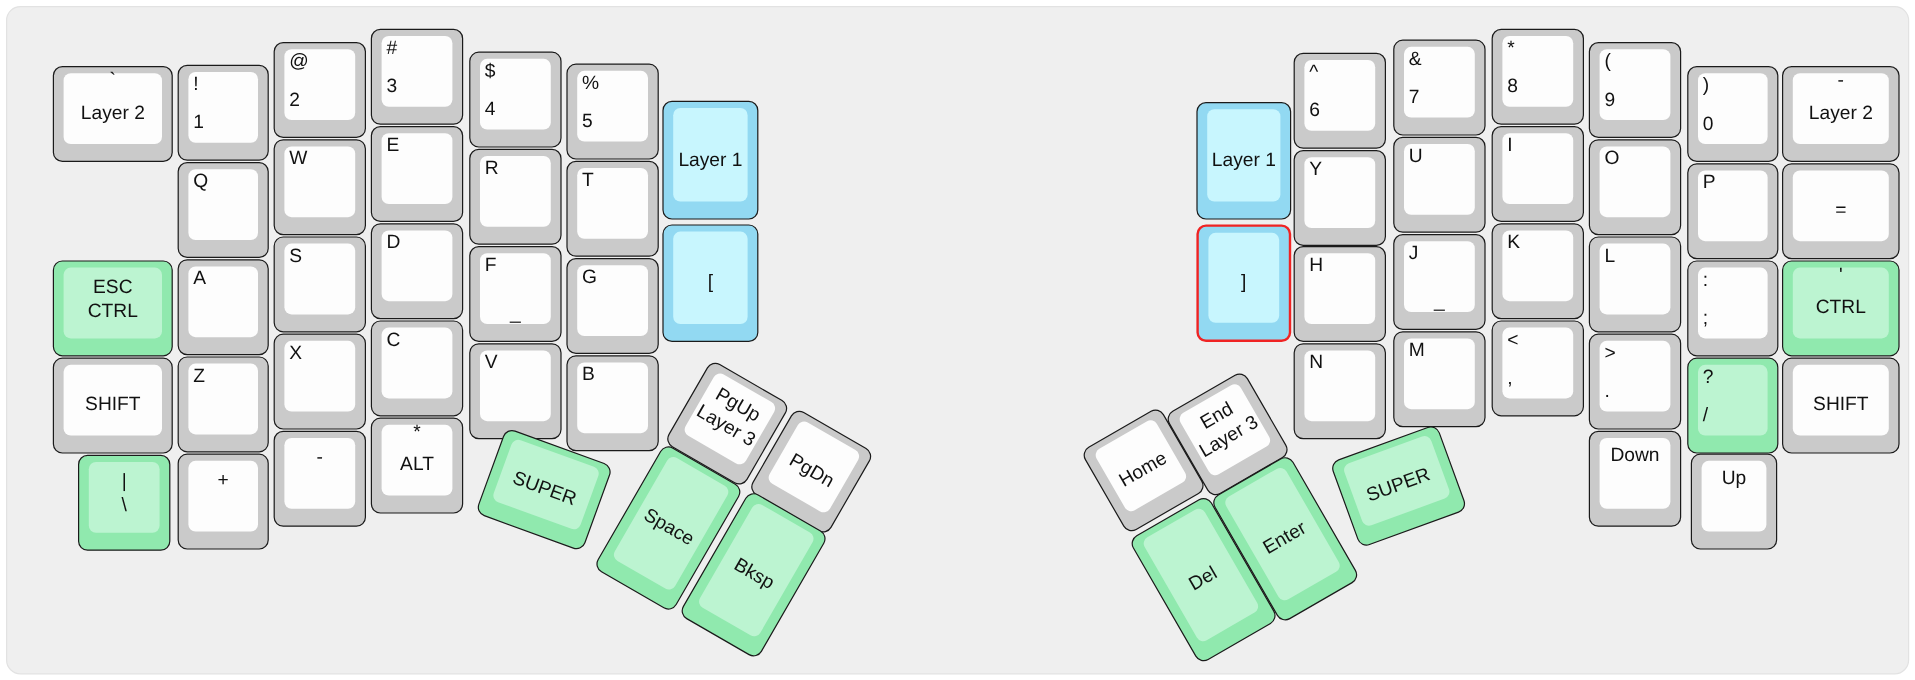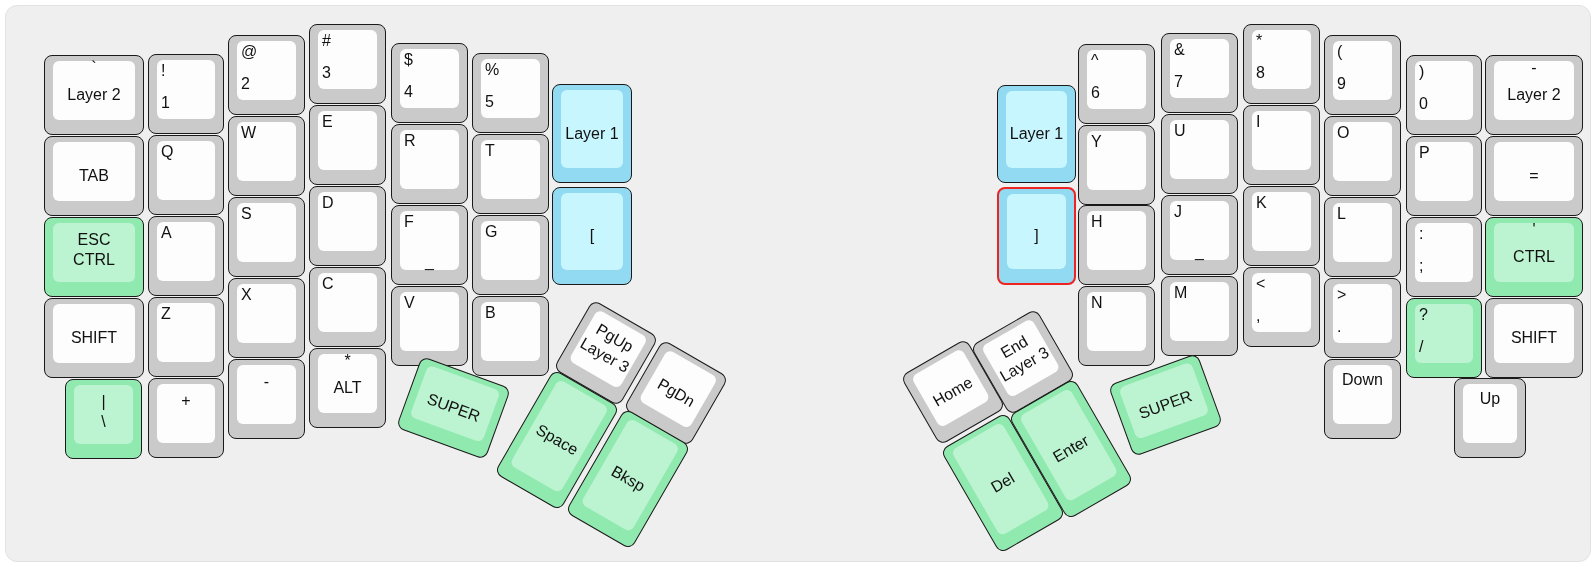--- a/index.html
+++ b/index.html
@@ -29,24 +29,20 @@
 </style>
 </head>
 <body>
 
 <div class="panel">
     <div class="key gray" style="left: 38px; top: 49px; width: 100px; height: 80px;">
       <div class="cap"></div>
       <span class="lg p-tc">`</span>
       <span class="lg p-tc2">Layer 2</span>
     </div>
-    <div class="key gray" style="left: 38px; top: 130px; width: 100px; height: 80px;">
-      <div class="cap"></div>
-      <span class="lg p-tc2">TAB</span>
-    </div>
     <div class="key green" style="left: 38px; top: 211px; width: 100px; height: 80px;">
       <div class="cap"></div>
       <span class="lg p-l1">ESC</span>
       <span class="lg p-l2">CTRL</span>
     </div>
     <div class="key gray" style="left: 38px; top: 292px; width: 100px; height: 80px;">
       <div class="cap"></div>
       <span class="lg p-tc2">SHIFT</span>
     </div>
     <div class="key green" style="left: 59px; top: 373px; width: 77px; height: 80px;">
@@ -277,21 +273,21 @@
     <div class="key gray" style="left: 1400px; top: 211px; width: 76px; height: 80px;">
       <div class="cap"></div>
       <span class="lg p-tl">:</span>
       <span class="lg p-tl2">;</span>
     </div>
     <div class="key green" style="left: 1400px; top: 292px; width: 76px; height: 80px;">
       <div class="cap"></div>
       <span class="lg p-tl">?</span>
       <span class="lg p-tl2">/</span>
     </div>
-    <div class="key gray" style="left: 1403px; top: 372px; width: 72px; height: 80px; margin-left: 45px;">
+    <div class="key gray" style="left: 1403px; top: 372px; width: 72px; height: 80px;">
       <div class="cap"></div>
       <span class="lg p-tc1">Up</span>
     </div>
     <div class="key gray" style="left: 1479px; top: 49px; width: 98px; height: 80px;">
       <div class="cap"></div>
       <span class="lg p-tc">-</span>
       <span class="lg p-tc2">Layer 2</span>
     </div>
     <div class="key gray" style="left: 1479px; top: 130px; width: 98px; height: 80px;">
       <div class="cap"></div>

